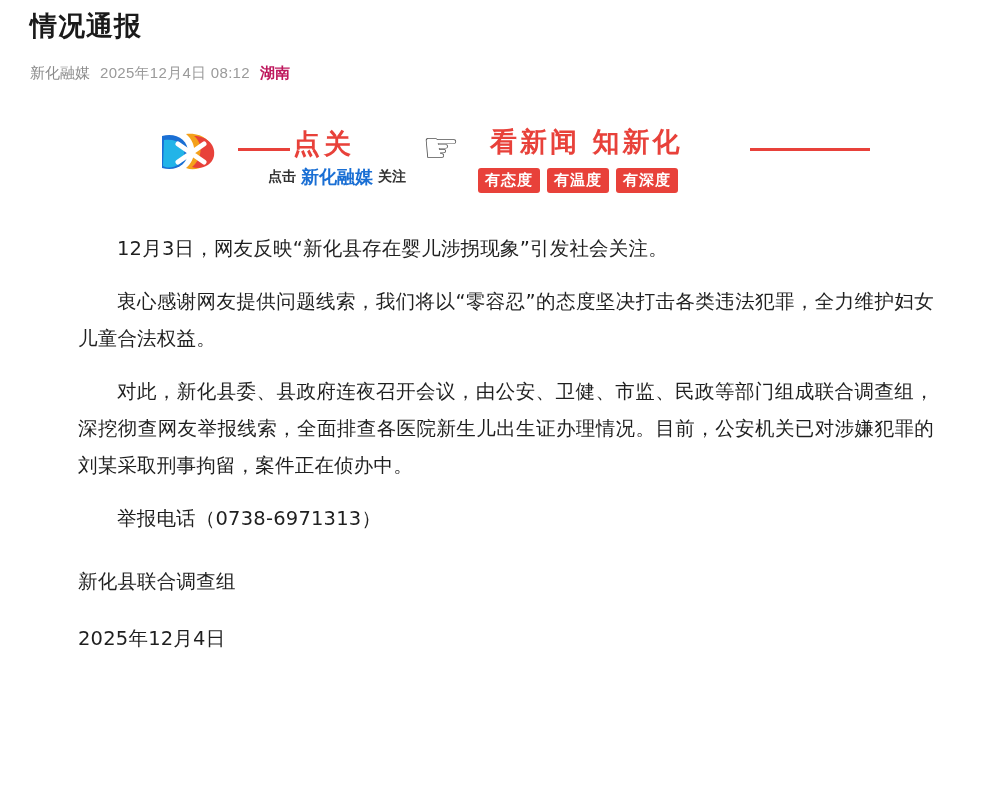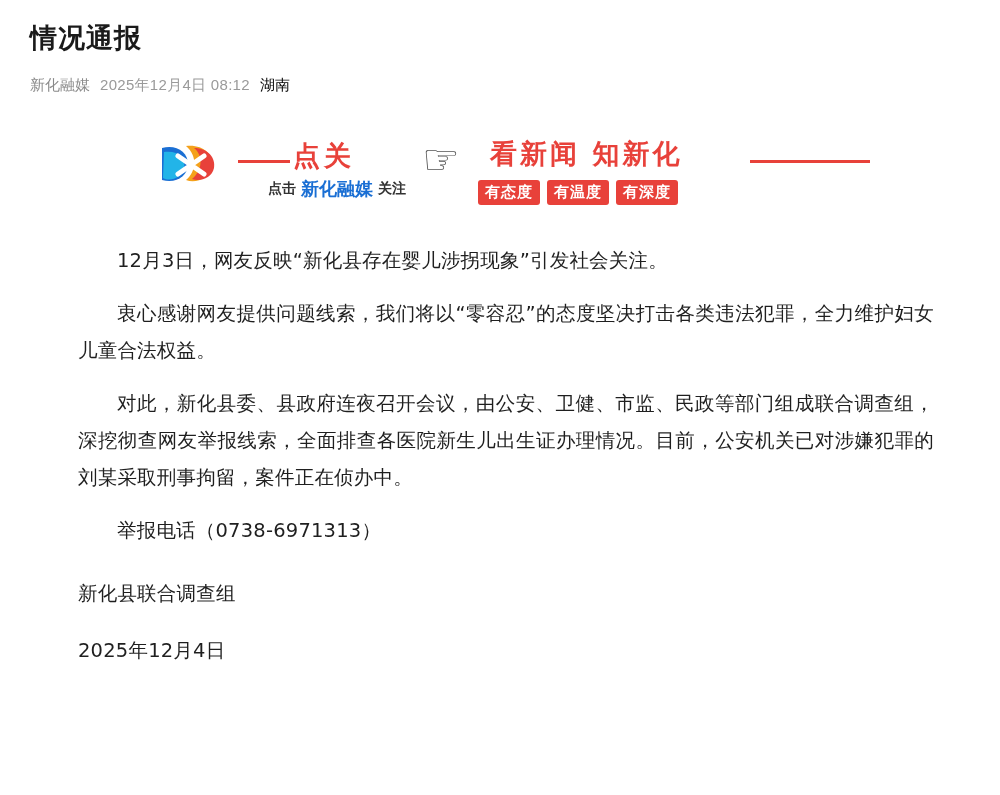--- a/index.html
+++ b/index.html
@@ -9,21 +9,21 @@
   }
   body {
     width: 1000px;
     height: 795px;
     font-family: "Liberation Sans", "DejaVu Sans", sans-serif;
     color: #222222;
     position: relative;
     overflow: hidden;
   }
   .article {
-    padding: 18px 30px 0 30px;
+    padding: 6px 30px 0 30px;
     box-sizing: border-box;
   }
   .title {
     font-size: 27px;
     font-weight: bold;
     color: #1a1a1a;
     letter-spacing: 1px;
     margin: 0 0 0 0;
     line-height: 40px;
   }
@@ -31,21 +31,21 @@
     margin-top: 16px;
     font-size: 15px;
     color: #8a8a8a;
     line-height: 22px;
     display: flex;
     align-items: baseline;
     gap: 10px;
   }
   .meta .source { color: #8a8a8a; }
   .meta .date { color: #9a9a9a; letter-spacing: 0.3px; }
-  .meta .loc { color: #000000; }
+  .meta .loc { color: #be185d; font-weight: bold; }
 
   
   .banner {
     margin: 34px 0 0 0;
     height: 86px;
     position: relative;
   }
   .banner-inner {
     position: relative;
     width: 740px;

